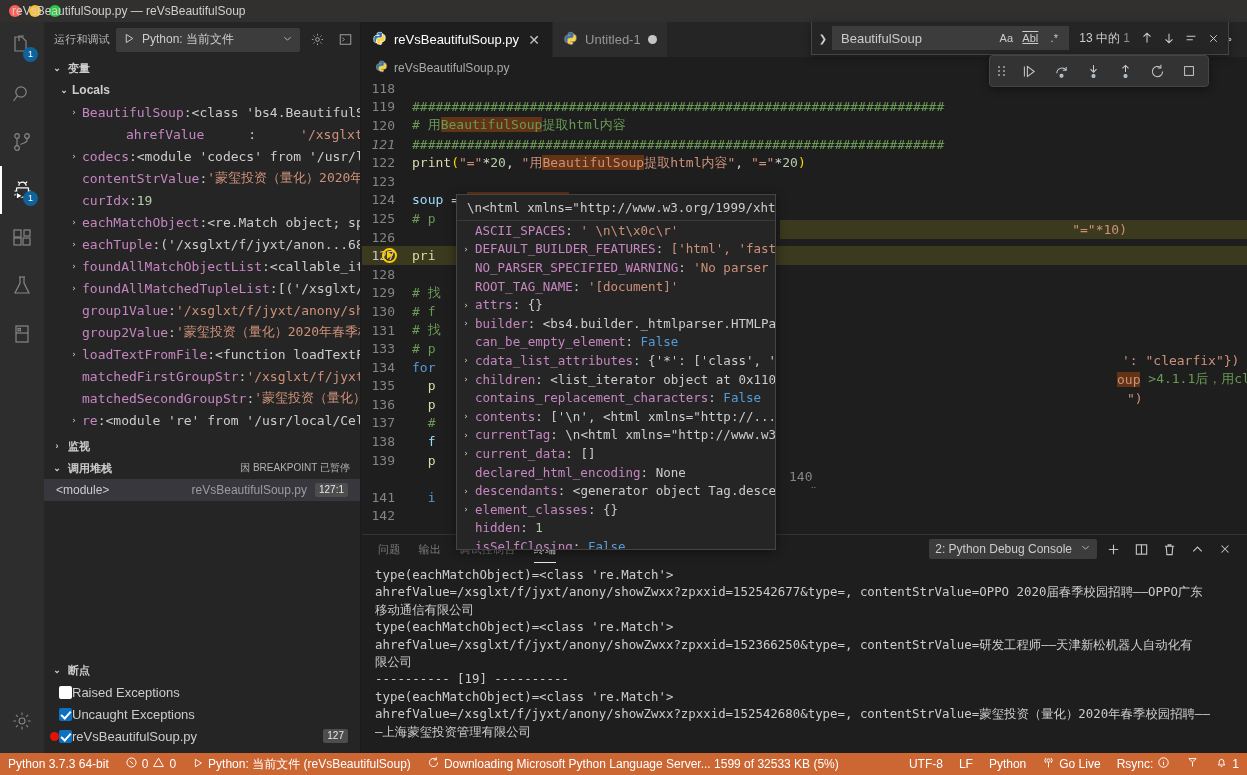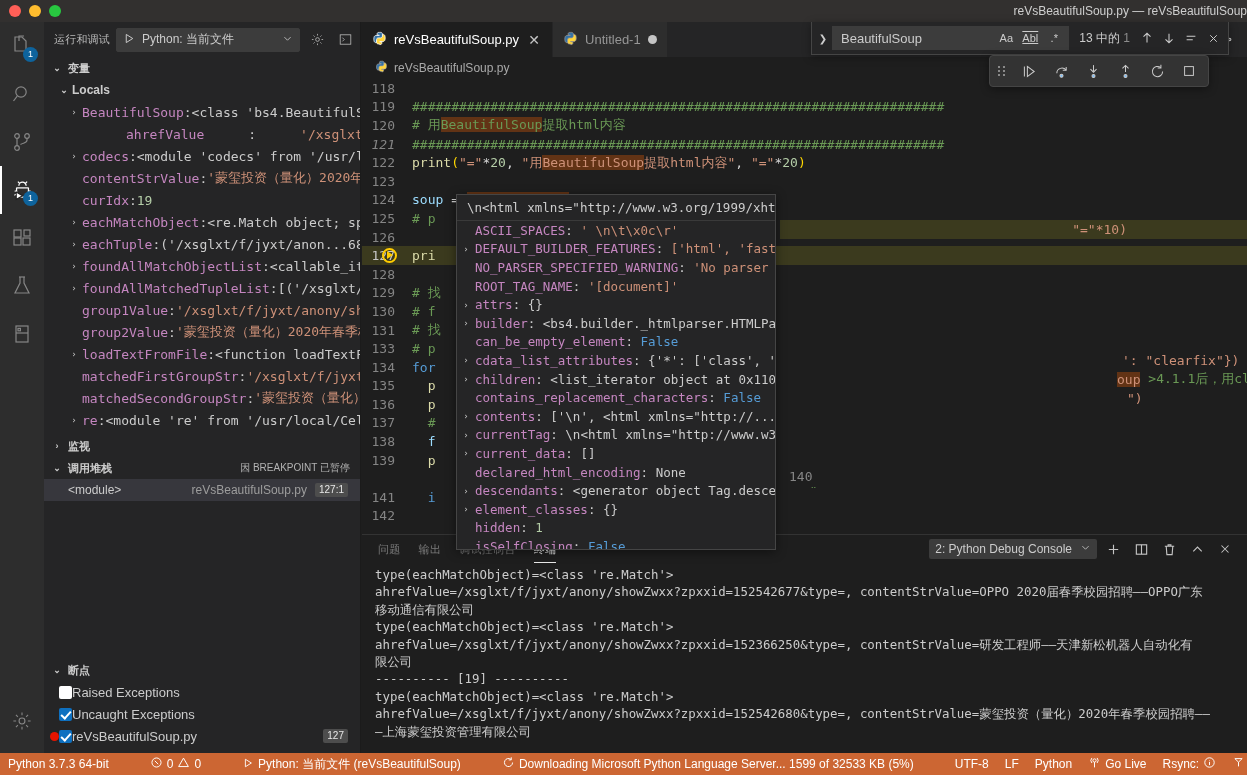--- a/index.html
+++ b/index.html
@@ -15,21 +15,21 @@
   #titlebar {
     position:absolute; left:0; top:0; width:1247px; height:22px;
     background:#32302f; display:flex; align-items:center;
   }
   #traffic { display:flex; gap:8px; padding-left:9px; }
   .tl { width:12px; height:12px; border-radius:50%; }
   .tl.r { background:#ff5f57; }
   .tl.y { background:#febc2e; }
   .tl.g { background:#28c840; }
   #title-text {
-    position:absolute; left:4px; right:0; text-align:right;
+    position:absolute; left:12px; right:0; text-align:left;
     font-size:12px; color:#cfcfcf; line-height:22px;
   }
 
   
   #activitybar {
     position:absolute; left:0; top:22px; width:44px; height:731px;
     background:#2d2d2d; display:flex; flex-direction:column; align-items:center;
   }
   .act {
     width:44px; height:48px; display:flex; align-items:center; justify-content:center;
@@ -78,21 +78,21 @@
   .var-row .tw { width:16px; text-align:center; font-size:9px; color:#cccccc; flex:none; }
   .var-name { color:#c586c0; }
   .var-val  { color:#cccccc; }
   .var-val.str { color:#ce9178; }
   .var-val.num { color:#b5cea8; }
   .scope-row { font-weight:bold; color:#cccccc; font-size:12px;
     font-family:"Liberation Sans",sans-serif; }
 
   .stack-row {
     height:22px; display:flex; align-items:center; font-size:12px;
-    background:#37373d; padding-left:24px; gap:8px;
+    background:#37373d; padding-left:12px; gap:8px;
   }
   .stack-name { color:#cccccc; }
   .stack-file { color:#9d9d9d; margin-left:auto; }
   .stack-line {
     background:#4d4d4d; color:#e7e7e7; font-size:10px; border-radius:2px;
     padding:0 4px; margin-right:12px; line-height:14px;
   }
   .paused-lbl { margin-left:auto; font-size:10px; color:#b3b3b3; font-weight:normal; padding-right:10px; }
 
   .bp-row { height:22px; display:flex; align-items:center; gap:0; padding-left:22px; font-size:13px; }
@@ -233,21 +233,21 @@
     overflow:hidden;
   }
   .tline {
     font-family:"DejaVu Sans Mono","Liberation Mono",monospace; font-size:12.4px;
     color:#cccccc; line-height:17.4px; white-space:pre; overflow:hidden;
   }
 
   
   #statusbar {
     position:absolute; left:0; bottom:0; width:1247px; height:22px;
-    background:#cc6633; display:flex; align-items:flex-start; color:#ffffff; font-size:12px;gap:25px;
+    background:#cc6633; display:flex; align-items:flex-start; color:#ffffff; font-size:12px;
   }
   .sb-item { display:flex; align-items:center; gap:4px; padding:0 8px; height:22px; white-space:nowrap; }
   #sb-right { margin-left:auto; display:flex; align-items:center; }
   svg { fill:none; stroke:currentColor; stroke-width:1.2; }
 </style>
 </head>
 <body>
 
 <div id="titlebar">
   <div id="traffic">

